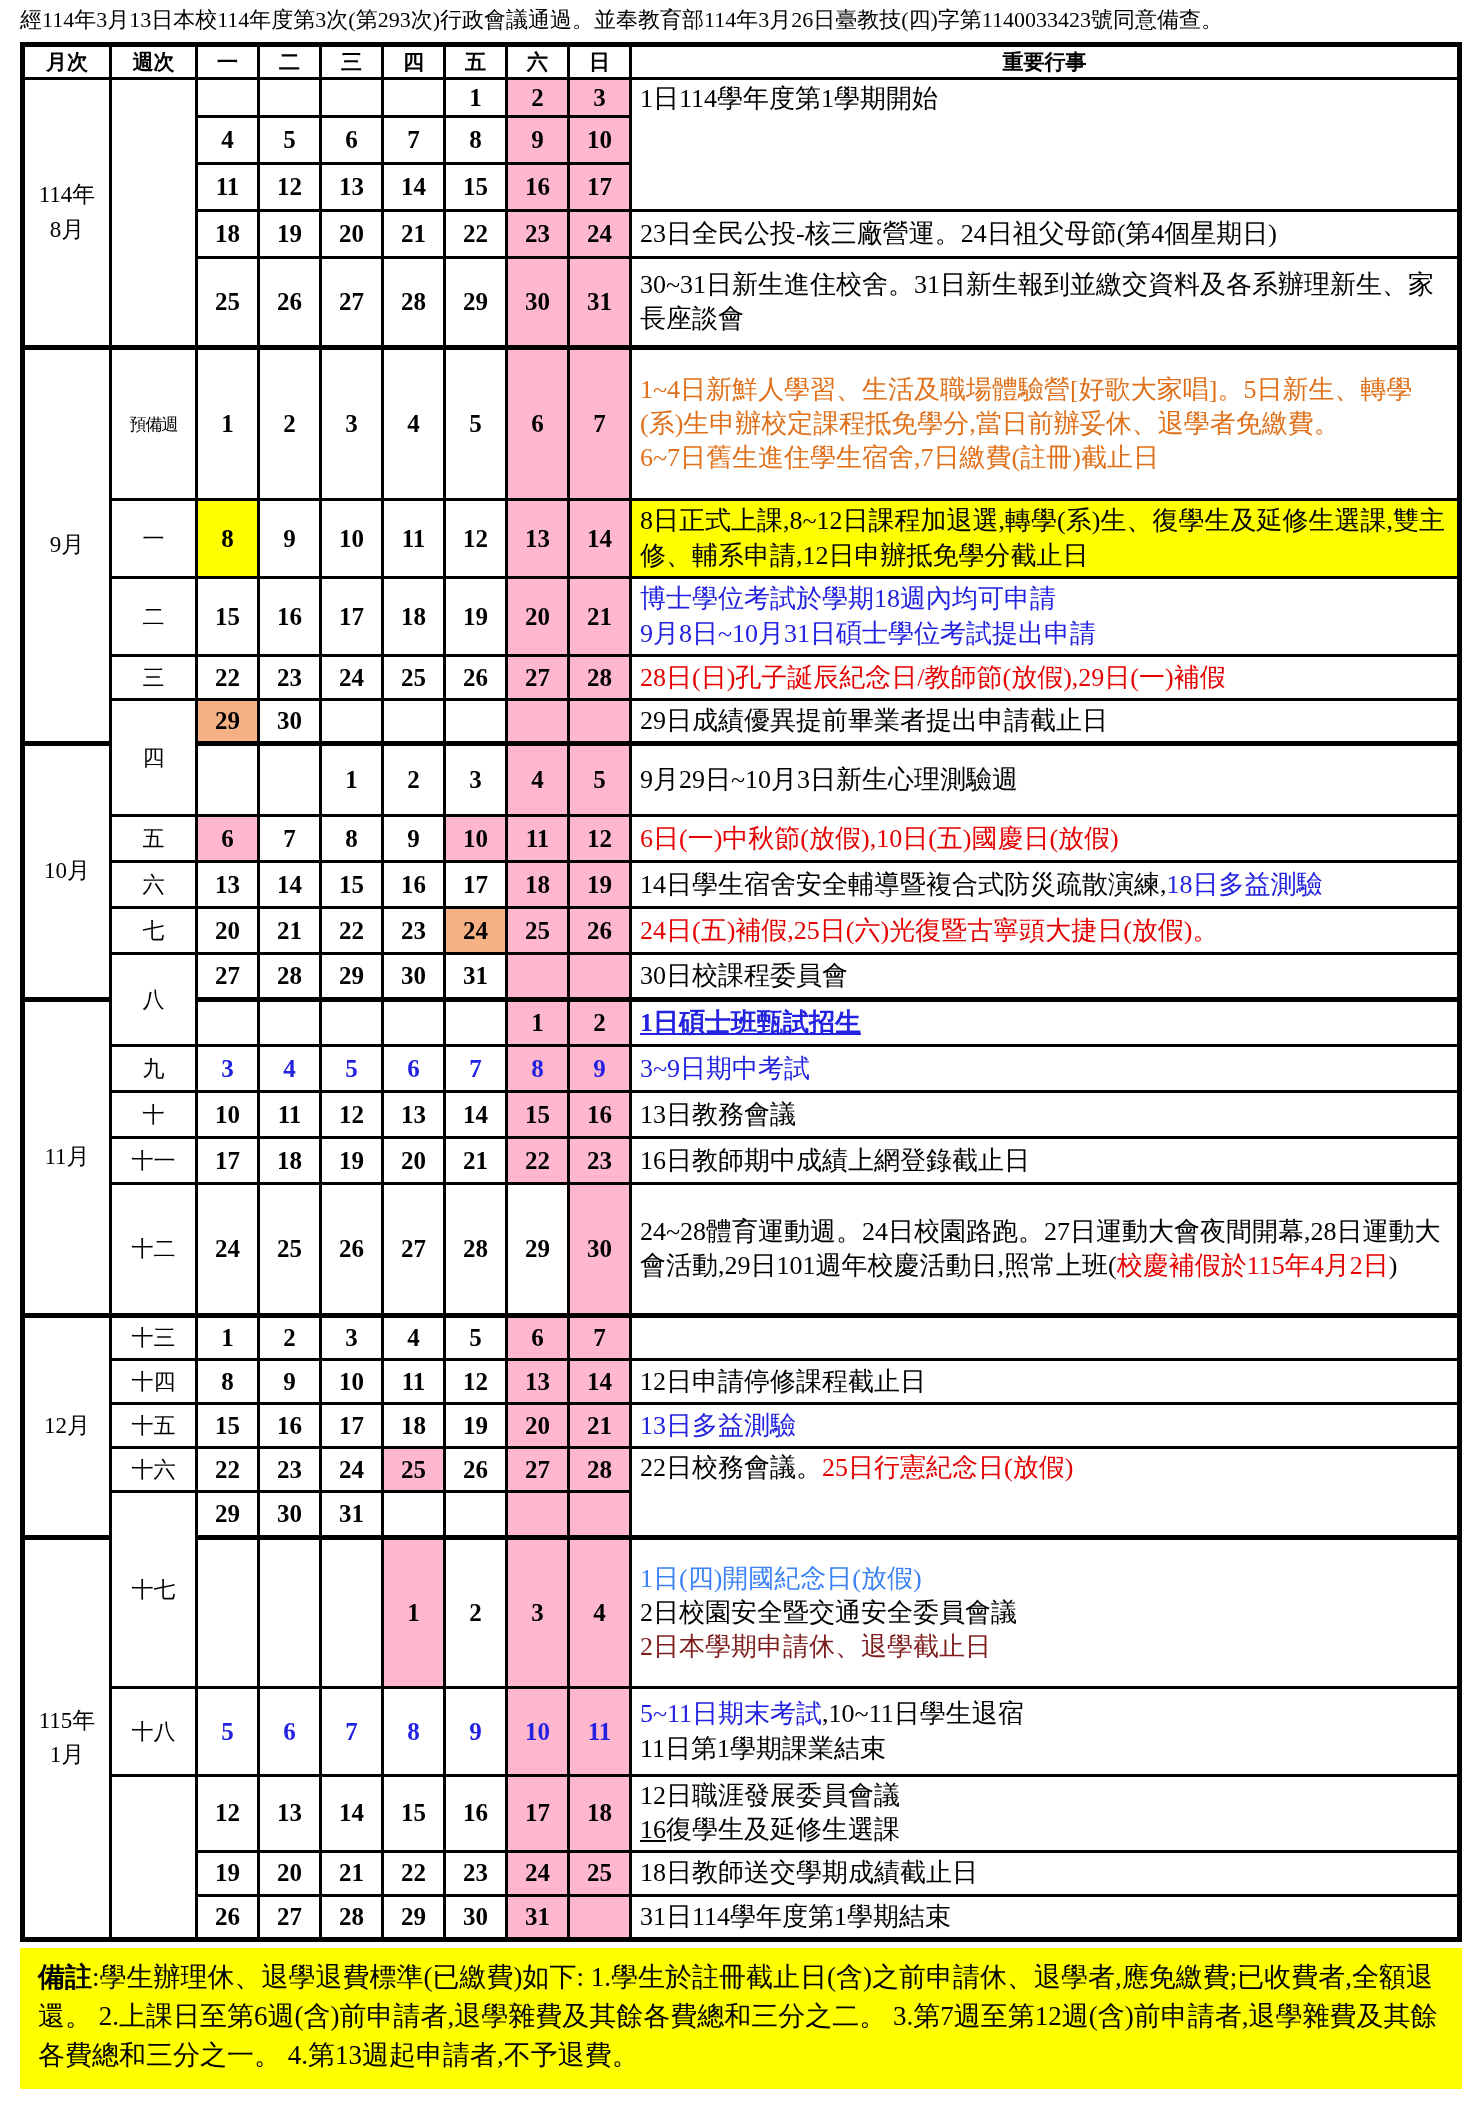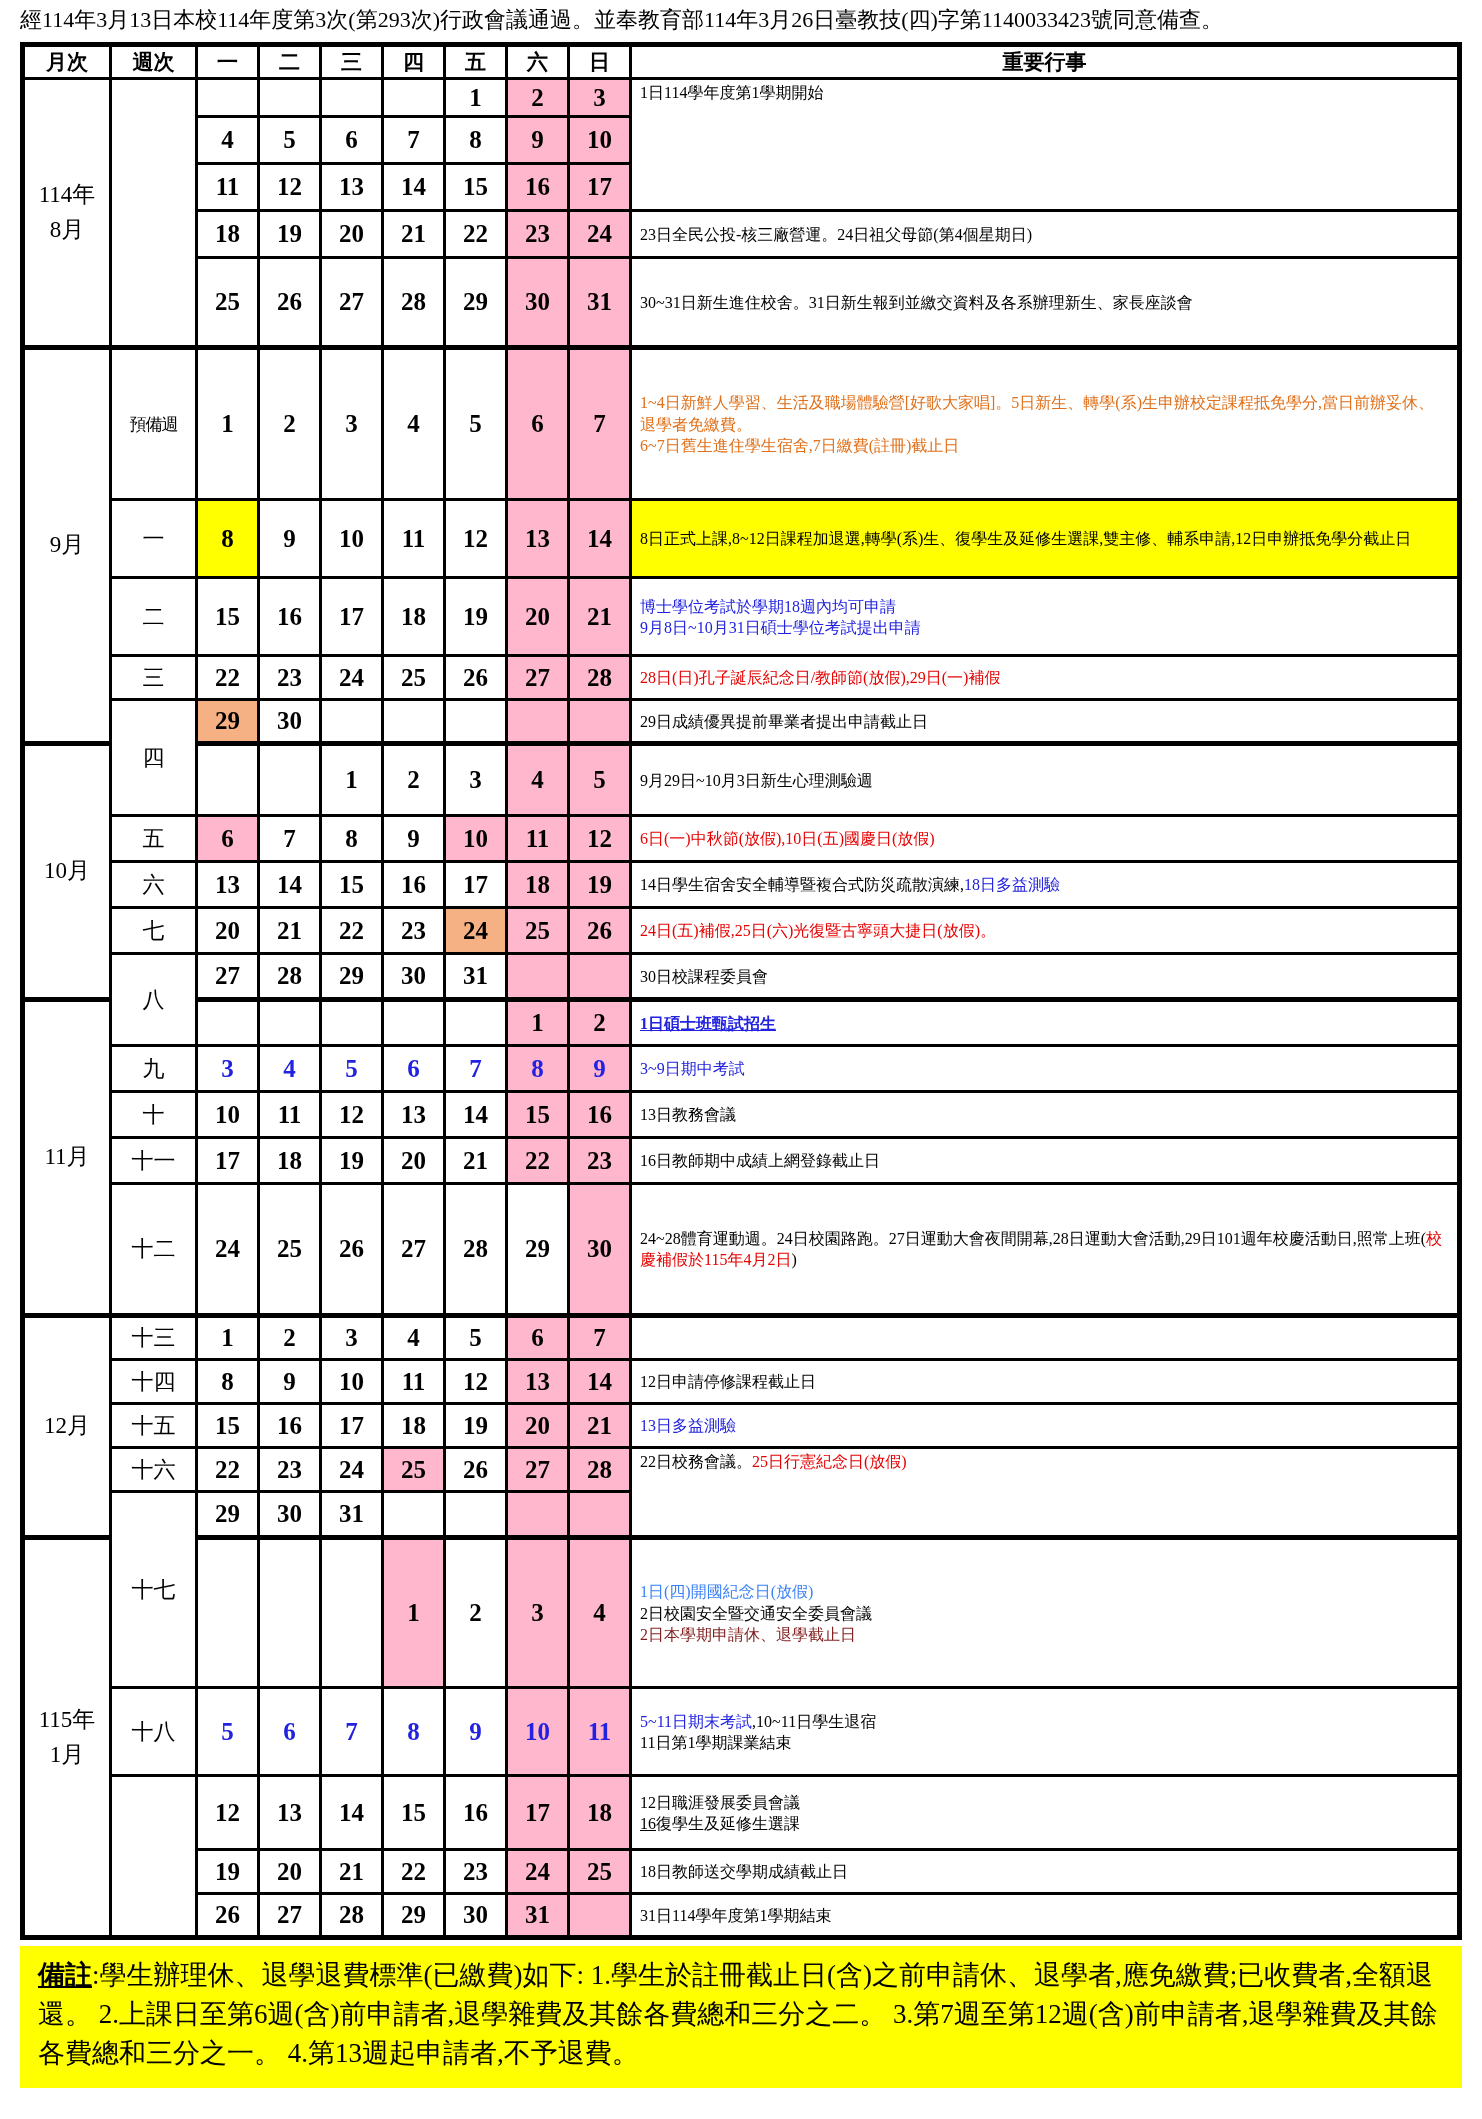--- a/index.html
+++ b/index.html
@@ -54,37 +54,37 @@
   }
   td.week-cell.small { font-size:17px; letter-spacing:-1px; }
   td.day-cell {
     font-size:25px;
     font-weight:bold;
     text-align:center;
     vertical-align:middle;
     background:#fff;
   }
   td.event-cell {
-    font-size:16px;
+    font-size:26px;
     vertical-align:middle;
     padding:2px 8px;
     background:#fff;
   }
   td.event-cell[rowspan] { vertical-align:top; }
   .event-line { line-height:1.32; }
   .month-start td { border-top-width:5px; }
   .footer-note {
     margin-top:6px;
     width:1406px;
     background:#ffff00;
     padding:10px 18px 14px 18px;
     font-size:27px;
     line-height:1.45;
   }
-  .footer-label { font-weight:bold;text-decoration:underline; }
+  .footer-label { font-weight:bold; }
 </style>
 </head>
 <body>
 
 <div class="page">
 
 
   <p class="approval-note">經114年3月13日本校114年度第3次(第293次)行政會議通過。並奉教育部114年3月26日臺教技(四)字第1140033423號同意備查。</p>
 
   <table class="calendar">

